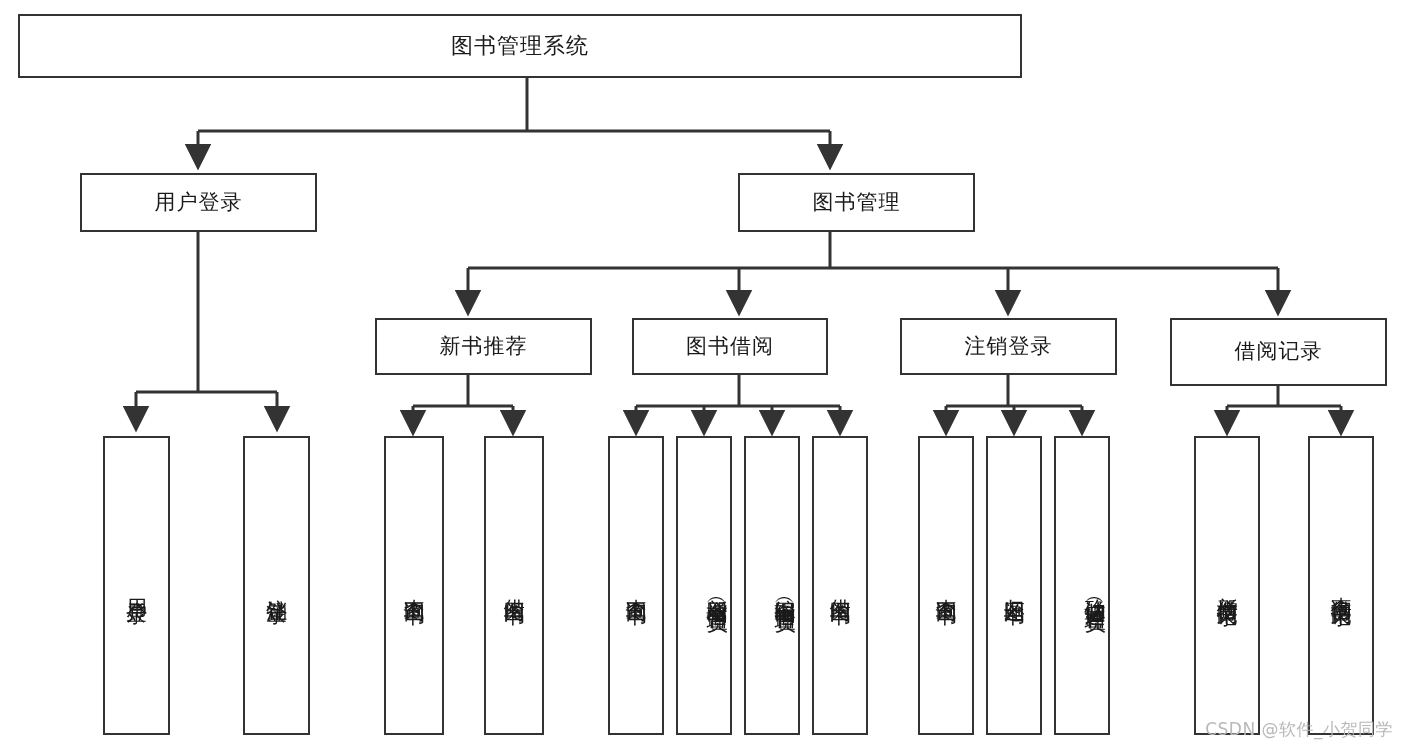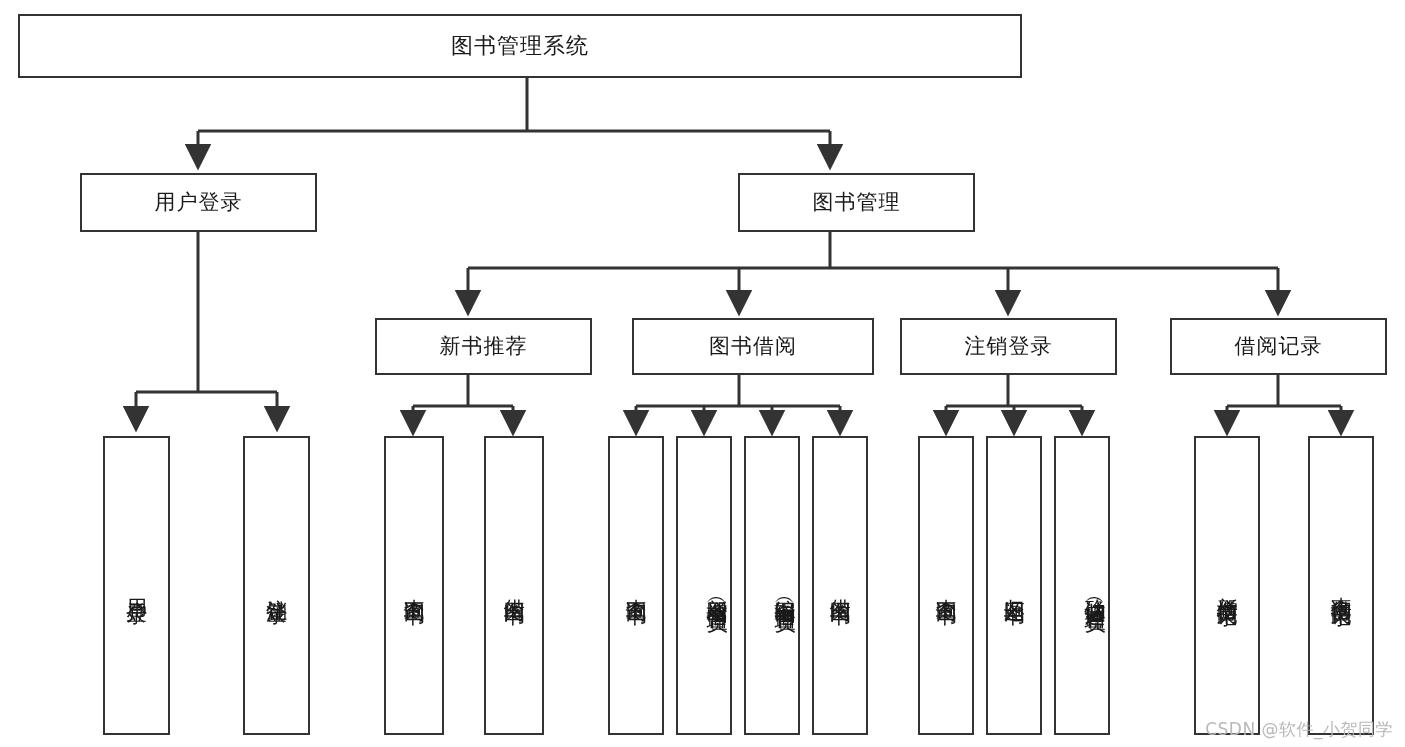--- a/index.html
+++ b/index.html
@@ -139,27 +139,27 @@
   <div class="node h" style="left:80px; top:173px; width:237px; height:59px;">
     <span>用户登录</span>
   </div>
   <div class="node h" style="left:712px; top:173px; width:237px; height:59px;margin-left:26px;">
     <span>图书管理</span>
   </div>
 
   <div class="node h" style="left:360px; top:318px; width:217px; height:57px;margin-left:15px;">
     <span>新书推荐</span>
   </div>
-  <div class="node h" style="left:632px; top:318px; width:242px; height:57px;">
+  <div class="node h" style="left:632px; top:318px; width:196px; height:57px;">
     <span>图书借阅</span>
   </div>
   <div class="node h" style="left:900px; top:318px; width:217px; height:57px;">
     <span>注销登录</span>
   </div>
-  <div class="node h" style="left:1170px; top:318px; width:217px; height:57px;">
+  <div class="node h" style="left:1170px; top:318px; width:217px; height:68px;">
     <span>借阅记录</span>
   </div>
 
   <div class="node v mid" style="left:103px; top:436px; width:67px; height:299px;">
     <span class="vtext">用户登录</span>
   </div>
   <div class="node v mid" style="left:243px; top:436px; width:67px; height:299px;">
     <span class="vtext">注销登录</span>
   </div>
 

